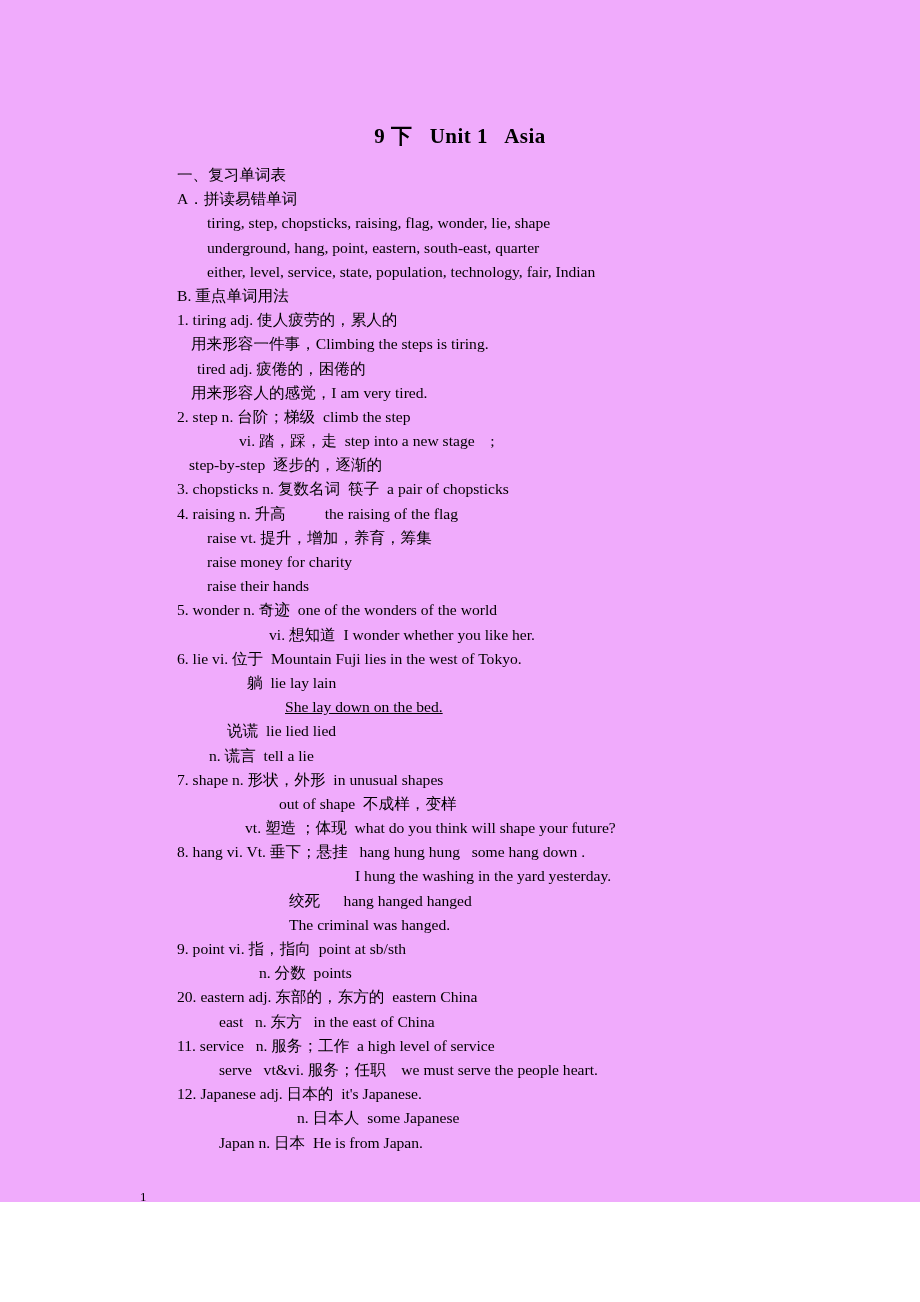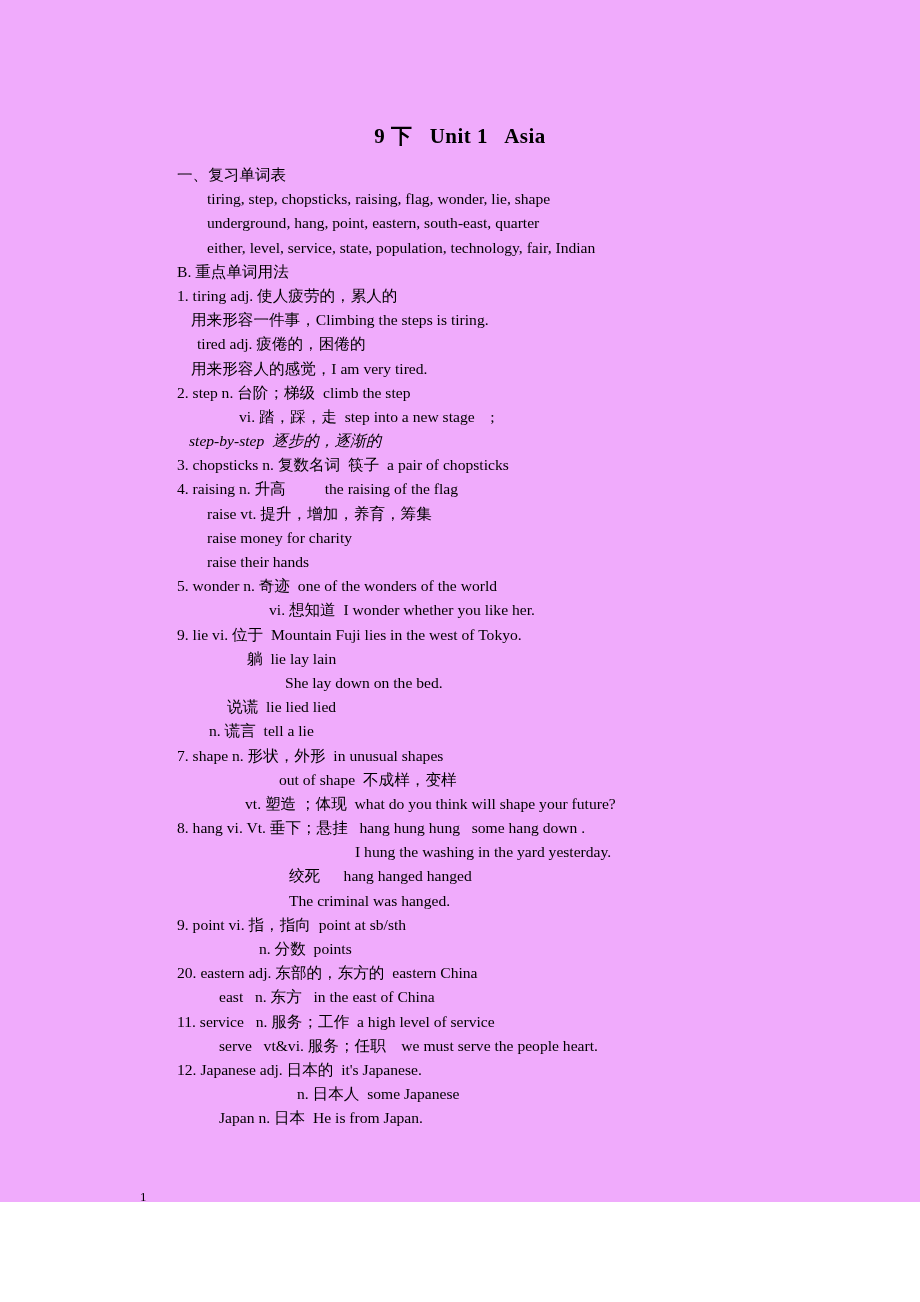--- a/index.html
+++ b/index.html
@@ -57,41 +57,42 @@
 </style>
 </head>
 <body>
 
 <div class="page">
 
   <div class="doc-title">9 下   Unit 1   Asia</div>
 
   <div class="body-block">
       <div class="line" style="padding-left: 0px;">一、复习单词表</div>
+      <div class="line" style="padding-left: 0px;">A．拼读易错单词</div>
       <div class="line" style="padding-left: 30px;">tiring, step, chopsticks, raising, flag, wonder, lie, shape</div>
       <div class="line" style="padding-left: 30px;">underground, hang, point, eastern, south-east, quarter</div>
       <div class="line" style="padding-left: 30px;">either, level, service, state, population, technology, fair, Indian</div>
       <div class="line" style="padding-left: 0px;">B. 重点单词用法</div>
       <div class="line" style="padding-left: 0px;">1. tiring adj. 使人疲劳的，累人的</div>
       <div class="line" style="padding-left: 14px;">用来形容一件事，Climbing the steps is tiring.</div>
       <div class="line" style="padding-left: 20px;">tired adj. 疲倦的，困倦的</div>
       <div class="line" style="padding-left: 14px;">用来形容人的感觉，I am very tired.</div>
       <div class="line" style="padding-left: 0px;">2. step n. 台阶；梯级  climb the step</div>
       <div class="line" style="padding-left: 62px;">vi. 踏，踩，走  step into a new stage    ;</div>
-      <div class="line" style="padding-left: 12px; font-style: italic;">step-by-step  逐步的，逐渐的</div>
+      <div class="line" style="padding-left: 12px;">step-by-step  逐步的，逐渐的</div>
       <div class="line" style="padding-left: 0px;">3. chopsticks n. 复数名词  筷子  a pair of chopsticks</div>
       <div class="line" style="padding-left: 0px;">4. raising n. 升高          the raising of the flag</div>
       <div class="line" style="padding-left: 30px;">raise vt. 提升，增加，养育，筹集</div>
       <div class="line" style="padding-left: 30px;">raise money for charity</div>
       <div class="line" style="padding-left: 30px;">raise their hands</div>
       <div class="line" style="padding-left: 0px;">5. wonder n. 奇迹  one of the wonders of the world</div>
       <div class="line" style="padding-left: 92px;">vi. 想知道  I wonder whether you like her.</div>
-      <div class="line" style="padding-left: 0px;">9. lie vi. 位于  Mountain Fuji lies in the west of Tokyo.</div>
+      <div class="line" style="padding-left: 0px;">6. lie vi. 位于  Mountain Fuji lies in the west of Tokyo.</div>
       <div class="line" style="padding-left: 70px;">躺  lie lay lain</div>
-      <div class="line" style="padding-left: 108px;">She lay down on the bed.</div>
+      <div class="line" style="padding-left: 108px; text-decoration: underline;">She lay down on the bed.</div>
       <div class="line" style="padding-left: 50px;">说谎  lie lied lied</div>
       <div class="line" style="padding-left: 32px;">n. 谎言  tell a lie</div>
       <div class="line" style="padding-left: 0px;">7. shape n. 形状，外形  in unusual shapes</div>
       <div class="line" style="padding-left: 102px;">out of shape  不成样，变样</div>
       <div class="line" style="padding-left: 68px;">vt. 塑造 ；体现  what do you think will shape your future?</div>
       <div class="line" style="padding-left: 0px;">8. hang vi. Vt. 垂下；悬挂   hang hung hung   some hang down .</div>
       <div class="line" style="padding-left: 178px;">I hung the washing in the yard yesterday.</div>
       <div class="line" style="padding-left: 112px;">绞死      hang hanged hanged</div>
       <div class="line" style="padding-left: 112px;">The criminal was hanged.</div>
       <div class="line" style="padding-left: 0px;">9. point vi. 指，指向  point at sb/sth</div>

